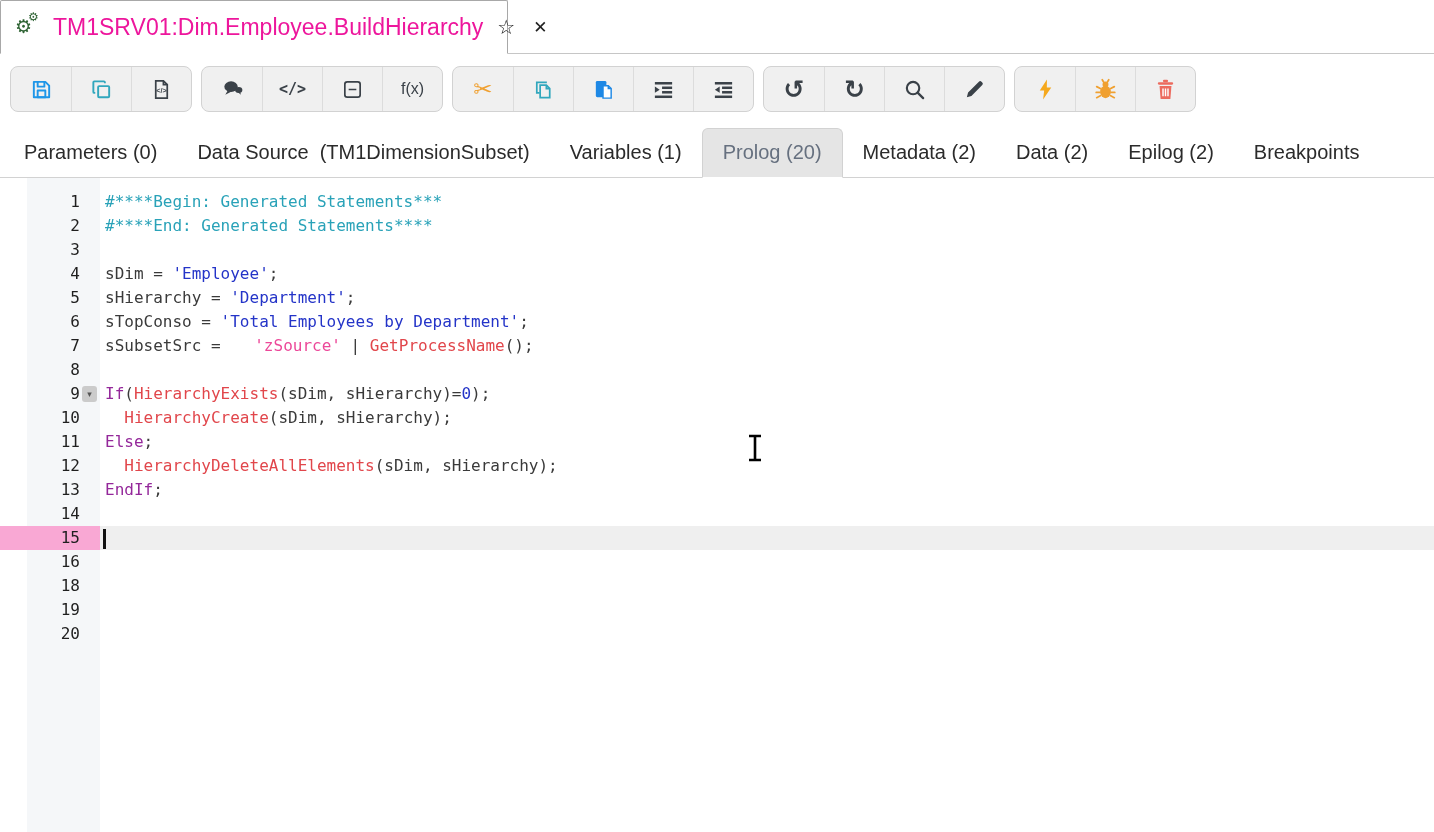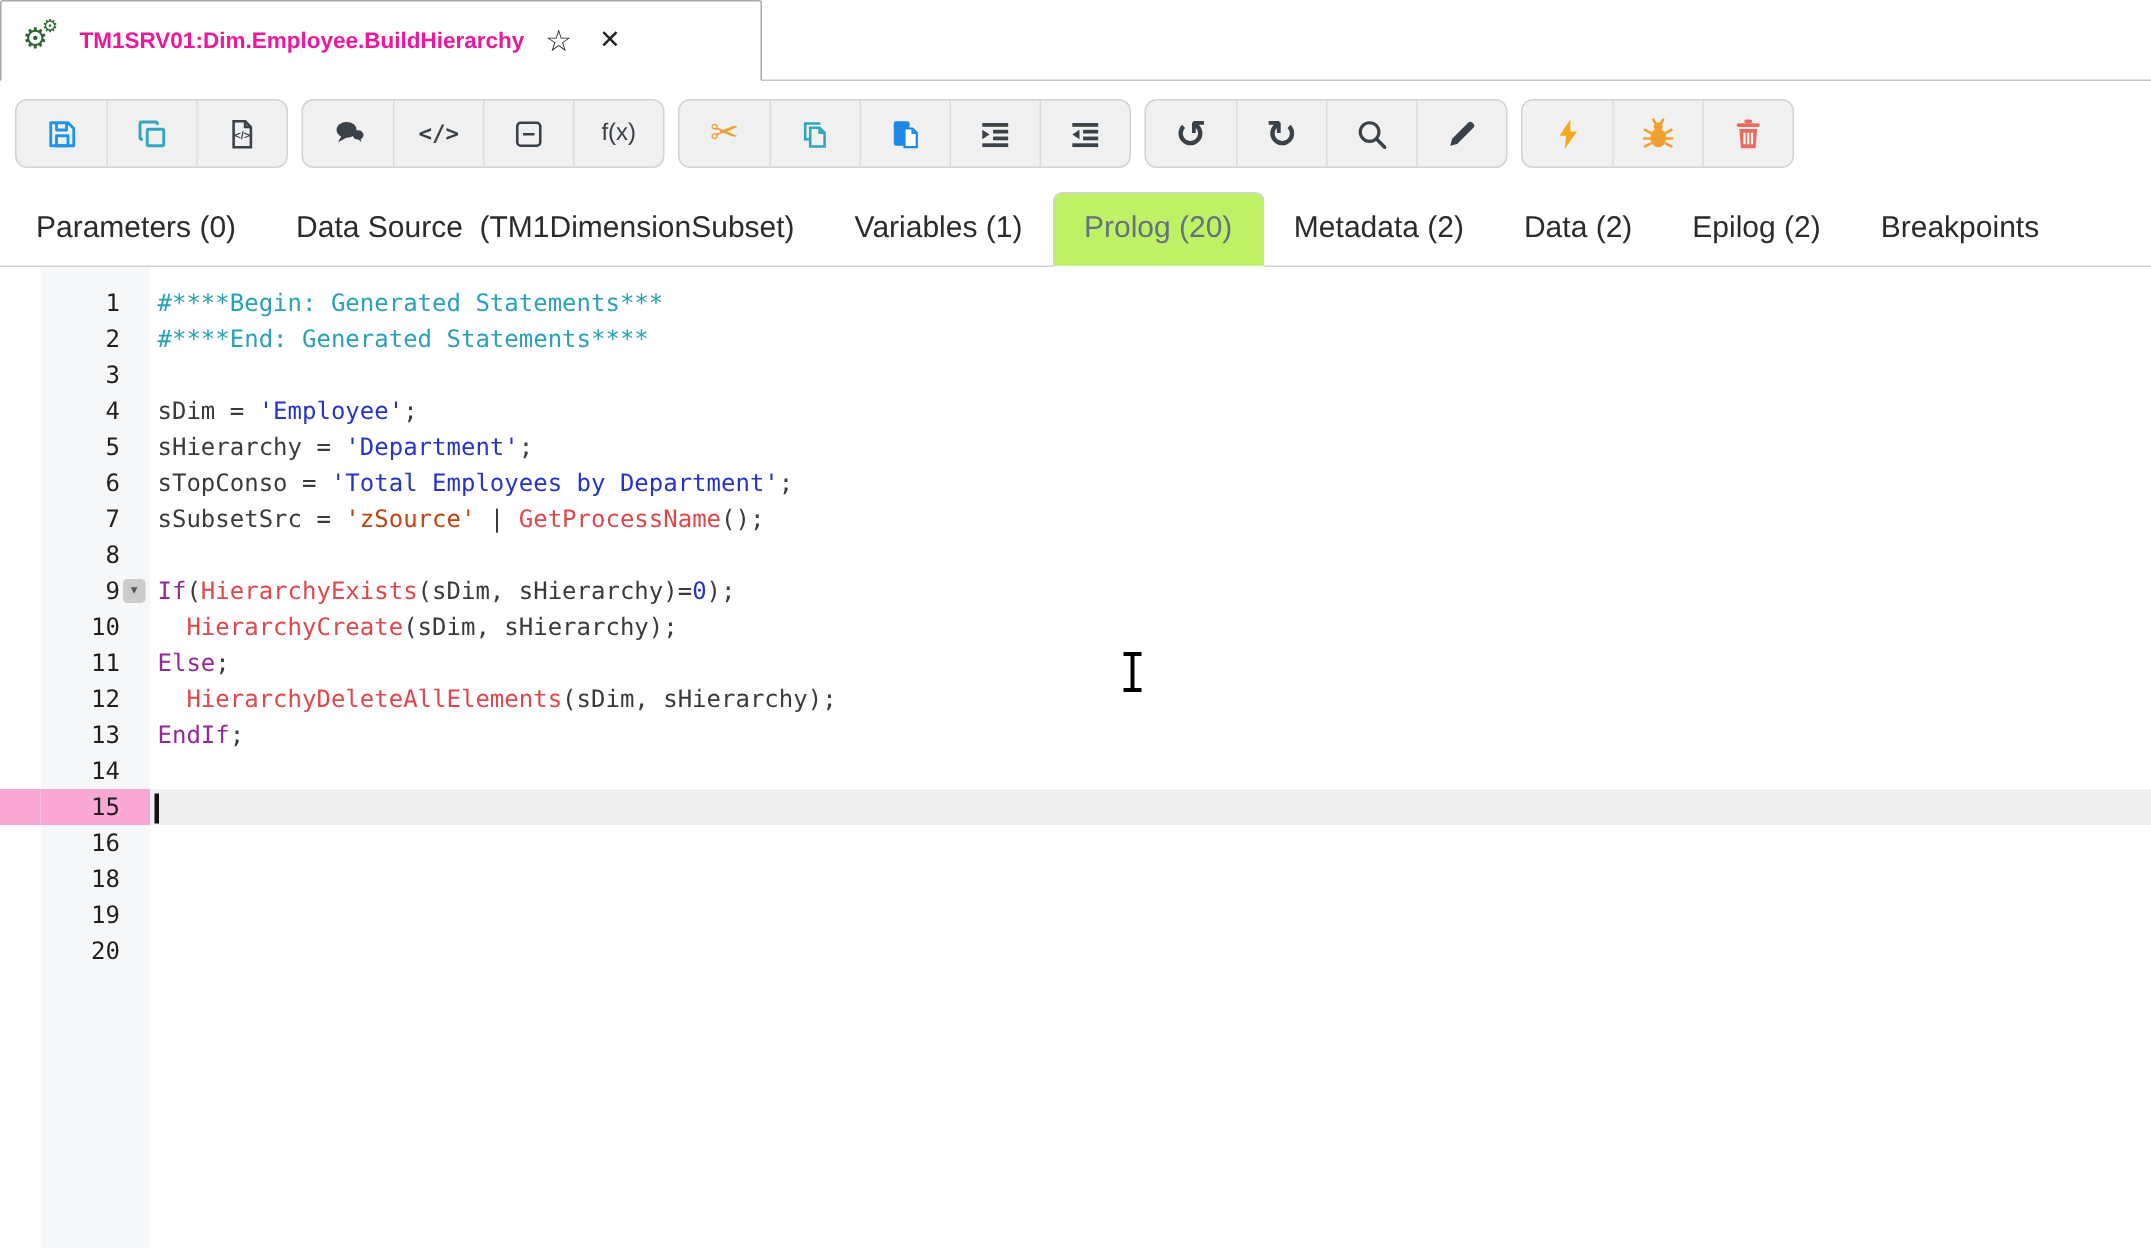--- a/index.html
+++ b/index.html
@@ -10,35 +10,35 @@
   
   .tabstrip{height:54px;display:flex;align-items:stretch;border-bottom:1px solid #c6c6c6;box-sizing:border-box;}
   .wintab{
     box-sizing:border-box;width:508px;height:54px;margin-bottom:-1px;background:#fff;
     border:1px solid #a8a8a8;border-bottom:1px solid #fff;border-radius:2px 2px 0 0;
     display:flex;align-items:center;gap:10px;padding:0 14px;cursor:pointer;
   }
   .gears{position:relative;width:28px;height:26px;color:#2e6333;flex:0 0 auto;}
   .gears .g1{position:absolute;left:0;top:1px;font-size:19px;line-height:22px;}
   .gears .g2{position:absolute;left:13px;top:-3px;font-size:12px;line-height:12px;}
-  .wintab .title{font-size:15px;color:#ed169c;white-space:nowrap;font-weight:bold;}
+  .wintab .title{font-size:23px;color:#ed169c;white-space:nowrap;}
   .wintab .star{font-size:20px;color:#222;margin-left:4px;cursor:pointer;}
   .wintab .close{font-size:17px;font-weight:bold;color:#222;margin-left:8px;cursor:pointer;}
   
   .toolbar{height:74px;box-sizing:border-box;padding:12px 0 0 10px;display:flex;gap:9px;}
   .tgroup{display:flex;border:1px solid #d2d2d2;border-radius:8px;overflow:hidden;background:#f0f0f0;height:46px;box-sizing:border-box;}
   .tbtn{width:60px;height:44px;display:flex;align-items:center;justify-content:center;
         border:none;background:transparent;border-left:1px solid #dcdcdc;cursor:pointer;padding:0;}
   .tbtn:first-child{border-left:none;}
   .tbtn .ic{display:flex;align-items:center;justify-content:center;}
   .glyph{font-family:"DejaVu Sans",sans-serif;}
   
   .ptabs{display:flex;align-items:flex-end;border-bottom:1px solid #d2d2d2;padding-left:4px;height:50px;box-sizing:border-box;}
   .ptab{padding:12px 20px 13px;font-size:20px;color:#2b2b2b;cursor:pointer;white-space:pre;box-sizing:border-box;}
-  .ptab.active{color:#66707f;background:#bef264;border:1px solid #d2d2d2;border-bottom:1px solid #fff;
+  .ptab.active{color:#66707f;background:#e5e5e5;border:1px solid #d2d2d2;border-bottom:1px solid #fff;
                margin-bottom:-1px;border-radius:6px 6px 0 0;}
   
   .editor{position:relative;height:654px;display:flex;flex-direction:column;
           font-family:"DejaVu Sans Mono",monospace;font-size:16px;}
   .row{display:flex;height:24px;line-height:24px;flex:0 0 auto;}
   .row.spacer{height:12px;}
   .row.filler{flex:1 1 auto;height:auto;}
   .lmargin{width:27px;background:#fff;flex:0 0 auto;}
   .lnum{width:73px;flex:0 0 auto;background:#f5f7f9;text-align:right;padding-right:20px;
         box-sizing:border-box;color:#1f1f1f;position:relative;}
@@ -302,21 +302,21 @@
       <div class="lcode"><span style="color: rgb(58, 58, 58);">sHierarchy = </span><span style="color: rgb(36, 52, 200);">'Department'</span><span style="color: rgb(58, 58, 58);">;</span></div>
     </div>
     <div class="row">
       <div class="lmargin"></div>
       <div class="lnum">6</div>
       <div class="lcode"><span style="color: rgb(58, 58, 58);">sTopConso = </span><span style="color: rgb(36, 52, 200);">'Total Employees by Department'</span><span style="color: rgb(58, 58, 58);">;</span></div>
     </div>
     <div class="row">
       <div class="lmargin"></div>
       <div class="lnum">7</div>
-      <div class="lcode"><span style="color: rgb(58, 58, 58);">sSubsetSrc = </span><span style="color: #c2410c;">'zSource'</span><span style="color: rgb(58, 58, 58);"> | </span><span style="color: rgb(225, 70, 75);">GetProcessName</span><span style="color: rgb(58, 58, 58);">();</span></div>
+      <div class="lcode"><span style="color: rgb(58, 58, 58);">sSubsetSrc = </span><span style="color: #ec4899; margin-left: 24px;">'zSource'</span><span style="color: rgb(58, 58, 58);"> | </span><span style="color: rgb(225, 70, 75);">GetProcessName</span><span style="color: rgb(58, 58, 58);">();</span></div>
     </div>
     <div class="row">
       <div class="lmargin"></div>
       <div class="lnum">8</div>
       <div class="lcode"></div>
     </div>
     <div class="row">
       <div class="lmargin"></div>
       <div class="lnum">9<span class="fold">▾</span></div>
       <div class="lcode"><span style="color: rgb(148, 40, 154);">If</span><span style="color: rgb(58, 58, 58);">(</span><span style="color: rgb(225, 70, 75);">HierarchyExists</span><span style="color: rgb(58, 58, 58);">(sDim, sHierarchy)=</span><span style="color: rgb(36, 52, 200);">0</span><span style="color: rgb(58, 58, 58);">);</span></div>

